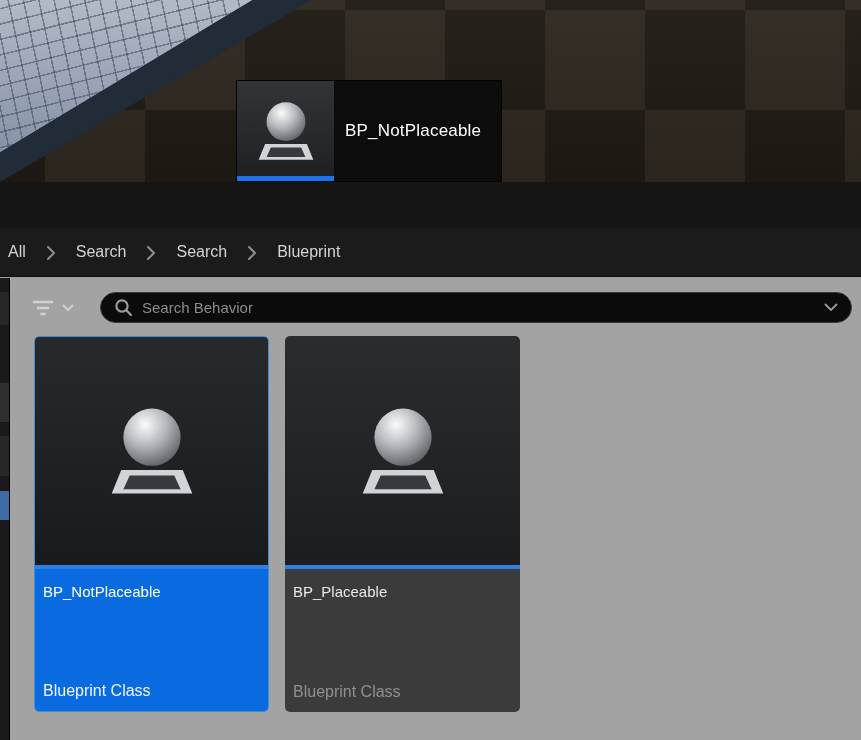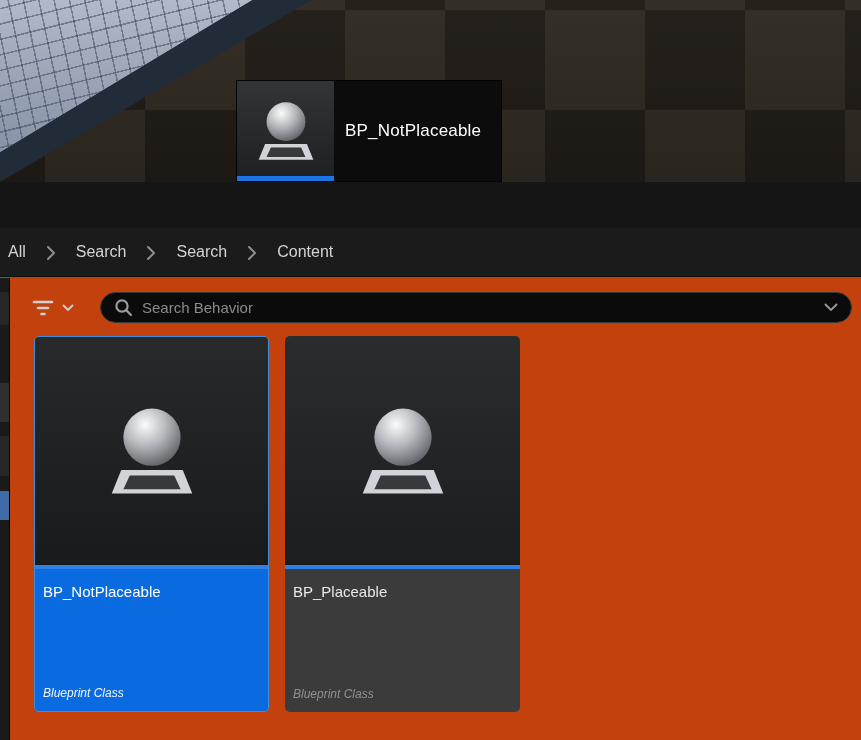--- a/index.html
+++ b/index.html
@@ -1,18 +1,18 @@
 <!DOCTYPE html>
 <html><head>
 <meta charset="utf-8">
 <style>
   * { margin:0; padding:0; box-sizing:border-box; }
   html,body { width:861px; height:740px; background:#161616; overflow:hidden;
               font-family:"Liberation Sans", sans-serif; }
-  .stage { position:relative; width:861px; height:740px; background:#c2410c; }
+  .stage { position:relative; width:861px; height:740px; background:#a3a3a3; }
 
   
   .viewport { position:absolute; left:0; top:0; width:861px; height:182px; overflow:hidden;
     background-color:#241e17;
     background-image:
       linear-gradient(rgba(255,255,255,0.03), rgba(0,0,0,0.08)),
       repeating-conic-gradient(#2e2820 0% 25%, #1f1a14 0% 50%);
     background-size:auto, 200px 200px;
     background-position:0 0, -55px -90px; }
   .grid-band { position:absolute; left:0; top:0; width:340px; height:182px; background:#222b38;
@@ -69,21 +69,21 @@
   .tile-unselected { left:285px; }
   .tile-thumb { height:229px; display:flex; align-items:center; justify-content:center;
     background:linear-gradient(#2b2c2e,#1c1d1f); }
   .tile-selected .tile-thumb { height:228px; background:linear-gradient(#28292b,#191a1c); }
   .tile-accent { height:4px; background:#2e80e4; }
   .tile-info { flex:1; position:relative; padding:14px 8px 0 8px; }
   .tile-selected .tile-info { background:#0a6be0; }
   .tile-unselected .tile-info { background:#3b3b3b; }
   .tile-name { font-size:15px; color:#ffffff; }
   .tile-unselected .tile-name { color:#e9e9e9; }
-  .tile-type { position:absolute; left:8px; bottom:11px; font-size:12px; color:#f2f6fb;font-style:italic; }
+  .tile-type { position:absolute; left:8px; bottom:11px; font-size:16px; color:#f2f6fb; }
   .tile-unselected .tile-type { color:#909090; }
 
   .icon-svg { display:block; }
 </style>
 </head>
 <body>
 
 <svg width="0" height="0" style="position:absolute" aria-hidden="true">
   <defs>
     <radialGradient id="sphereGrad" cx="38%" cy="28%" r="78%">
@@ -127,21 +127,21 @@
       <svg width="12" height="14" viewBox="0 0 12 14">
           <path d="M3 1 L9 7 L3 13" stroke="#8f8f8f" stroke-width="2" fill="none" stroke-linecap="round" stroke-linejoin="round"></path>
         </svg>
     </span>
     <span class="crumb">Search</span>
     <span class="crumb-sep">
       <svg width="12" height="14" viewBox="0 0 12 14">
           <path d="M3 1 L9 7 L3 13" stroke="#8f8f8f" stroke-width="2" fill="none" stroke-linecap="round" stroke-linejoin="round"></path>
         </svg>
     </span>
-    <span class="crumb">Content</span>
+    <span class="crumb">Blueprint</span>
   </div>
 
   <div class="sources-edge">
     <div class="edge-block edge-b1"></div>
     <div class="edge-block edge-b2"></div>
     <div class="edge-block edge-b3"></div>
     <div class="edge-block edge-b4"></div>
   </div>
 
   <div class="filter-button">

